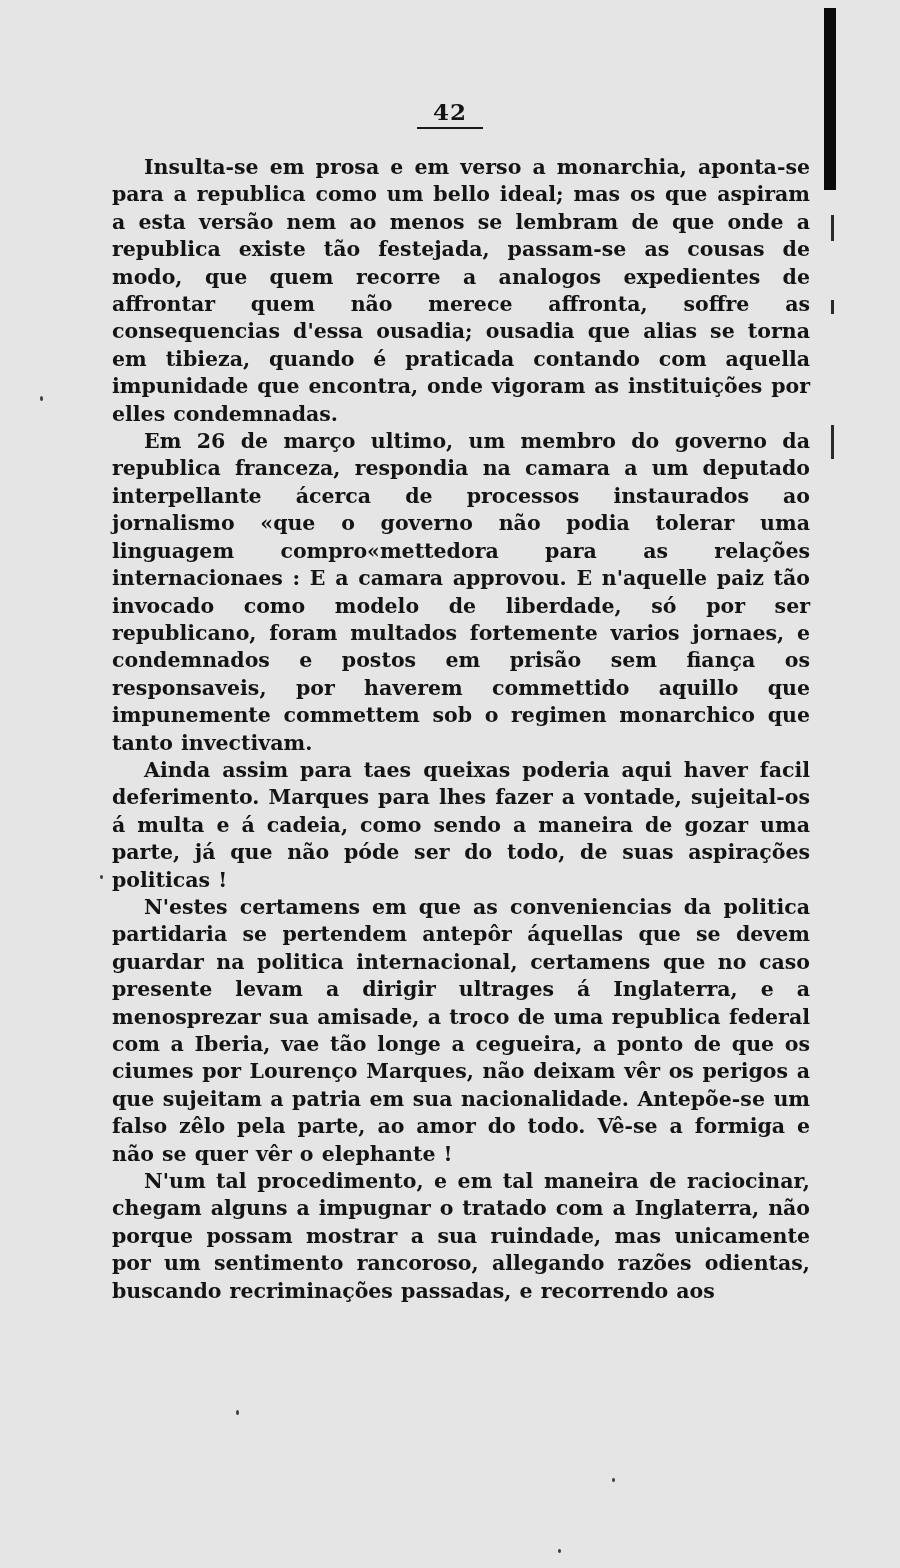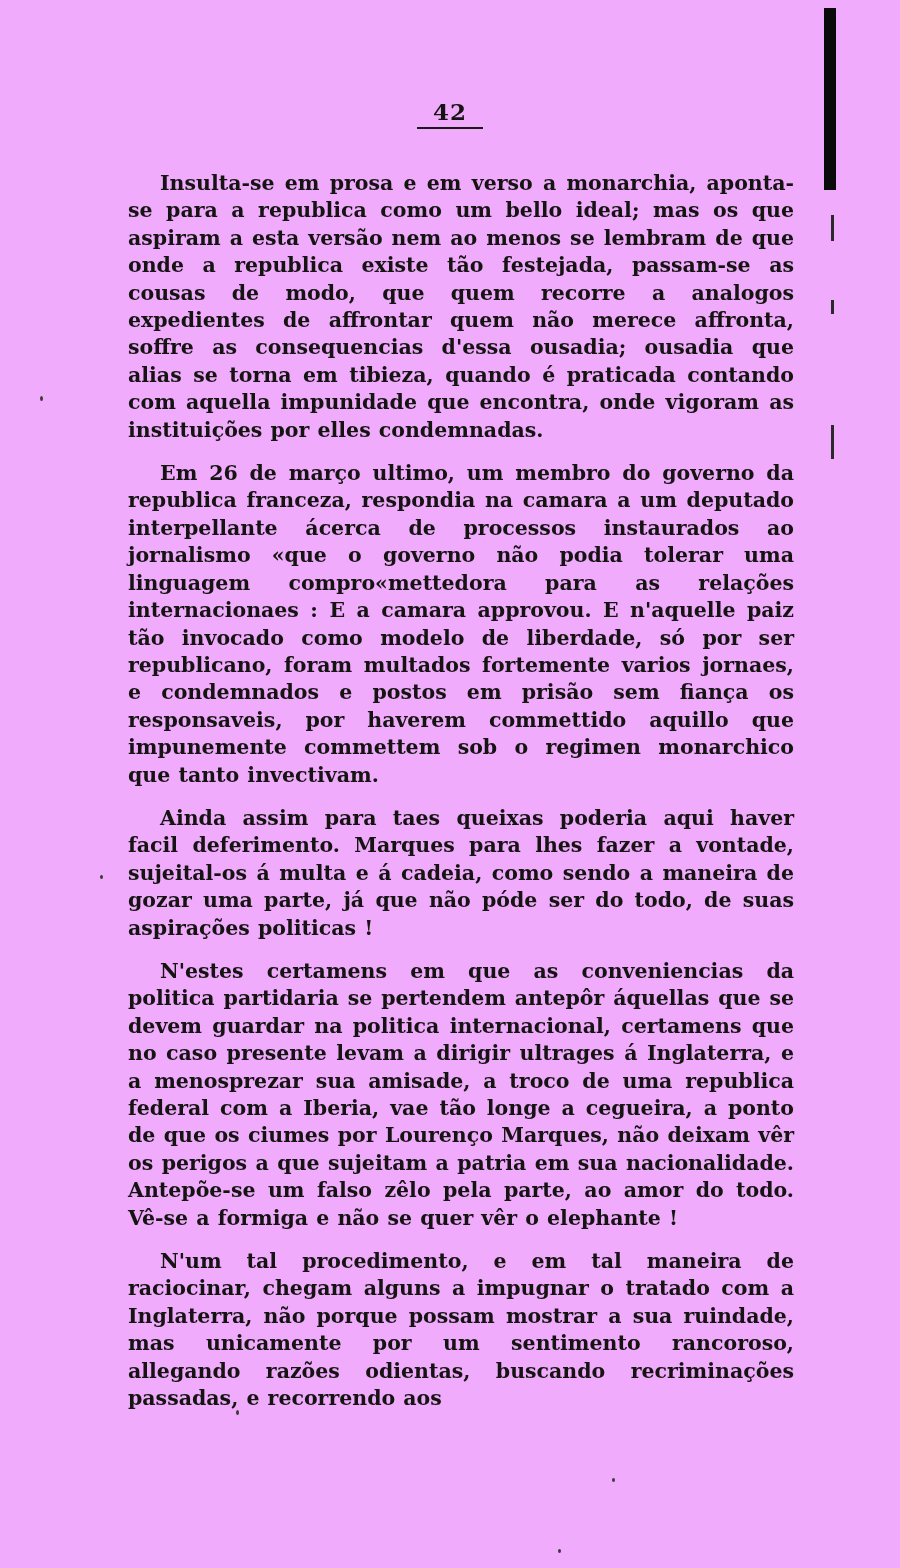--- a/index.html
+++ b/index.html
@@ -5,21 +5,21 @@
   html, body {
     margin: 0;
     padding: 0;
     background: #ffffff;
   }
   .page {
     position: relative;
     width: 900px;
     height: 1568px;
     margin: 0 auto;
-    background: #f0abfc;
+    background: #e5e5e5;
     overflow: hidden;
     font-family: "DejaVu Serif", "Liberation Serif", serif;
     color: #151412;
   }
   .page-number {
     position: absolute;
     top: 98px;
     left: 0;
     width: 100%;
     text-align: center;
@@ -37,21 +37,21 @@
     top: 154px;
     left: 112px;
     width: 698px;
     font-size: 20.5px;
     line-height: 27.4px;
     font-weight: bold;
     text-align: justify;
     word-spacing: 1px;
   }
   .text-block p {
-    margin: 16px;
+    margin: 0;
     text-indent: 32px;
   }
   
   .edge-bar-thick {
     position: absolute;
     top: 8px;
     right: 64px;
     width: 12px;
     height: 182px;
     background: #0a0a0a;

